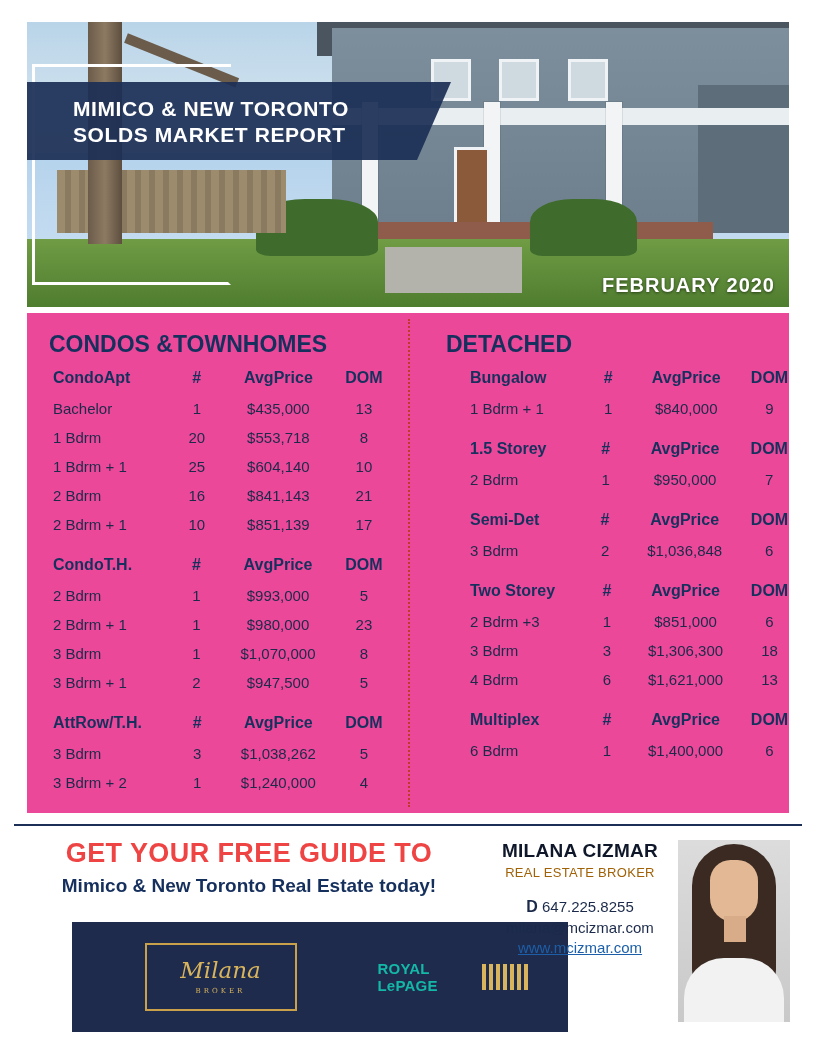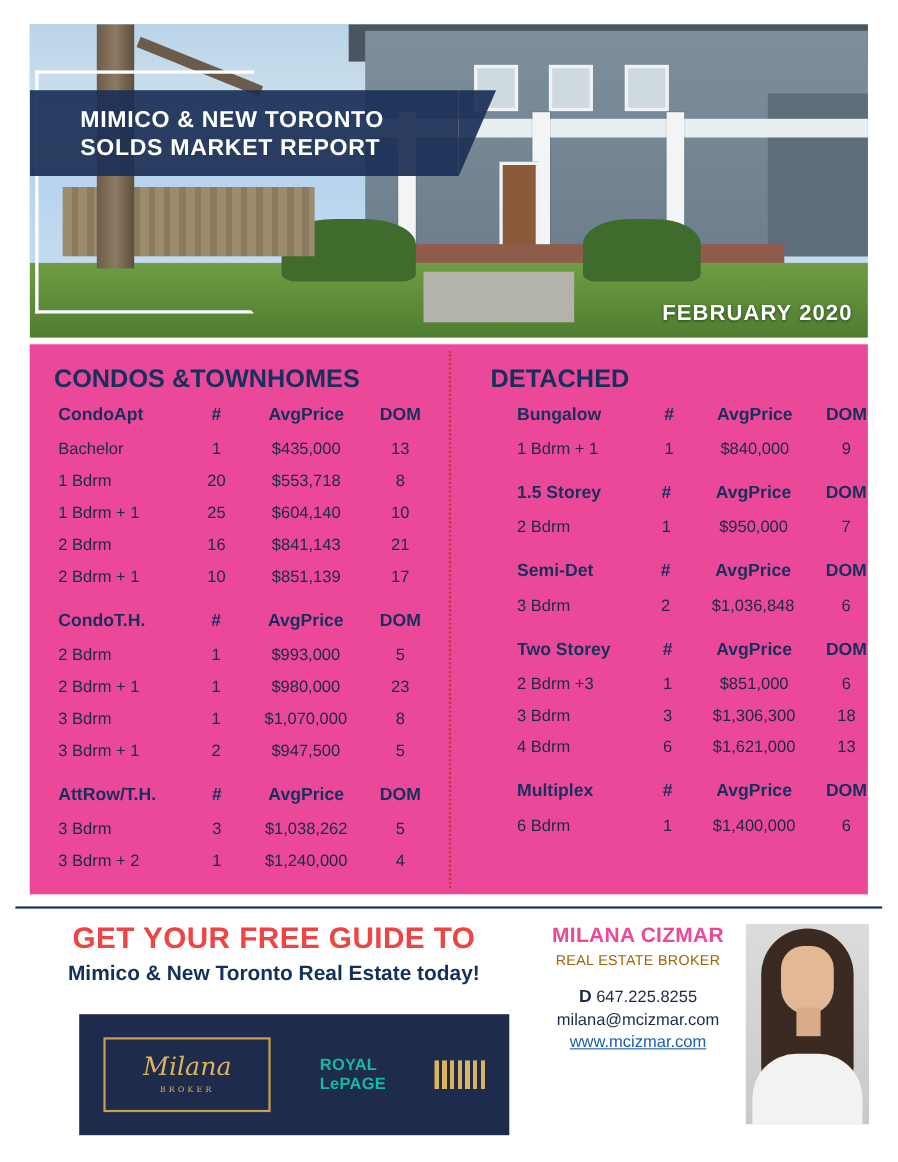--- a/index.html
+++ b/index.html
@@ -250,26 +250,27 @@
   .cta-line2 {
     font-size: 19px;
     font-weight: bold;
     color: #16305e;
     margin-top: 6px;
   }
   .logo-box {
     position: absolute;
     left: 72px;
     top: 922px;
-    width: 391px;
+    width: 464px;
     height: 110px;
     background: #1f2b4d;
     display: flex;
     align-items: center;
     justify-content: space-around;
+    padding-left: 32px;
   }
   .logo-milana {
     width: 148px;
     height: 64px;
     border: 2px solid #c8a14a;
     color: #d8b45c;
     display: flex;
     flex-direction: column;
     align-items: center;
     justify-content: center;
@@ -307,21 +308,21 @@
   .agent {
     position: absolute;
     left: 480px;
     top: 840px;
     width: 200px;
     text-align: center;
   }
   .agent-name {
     font-size: 19px;
     font-weight: bold;
-    color: #ec4899;
+    color: #0f172a;
     letter-spacing: .3px;
   }
   .agent-role {
     font-size: 13px;
     color: #a16207;
     margin-top: 3px;
     letter-spacing: .3px;
   }
   .agent-phone {
     margin-top: 18px;

